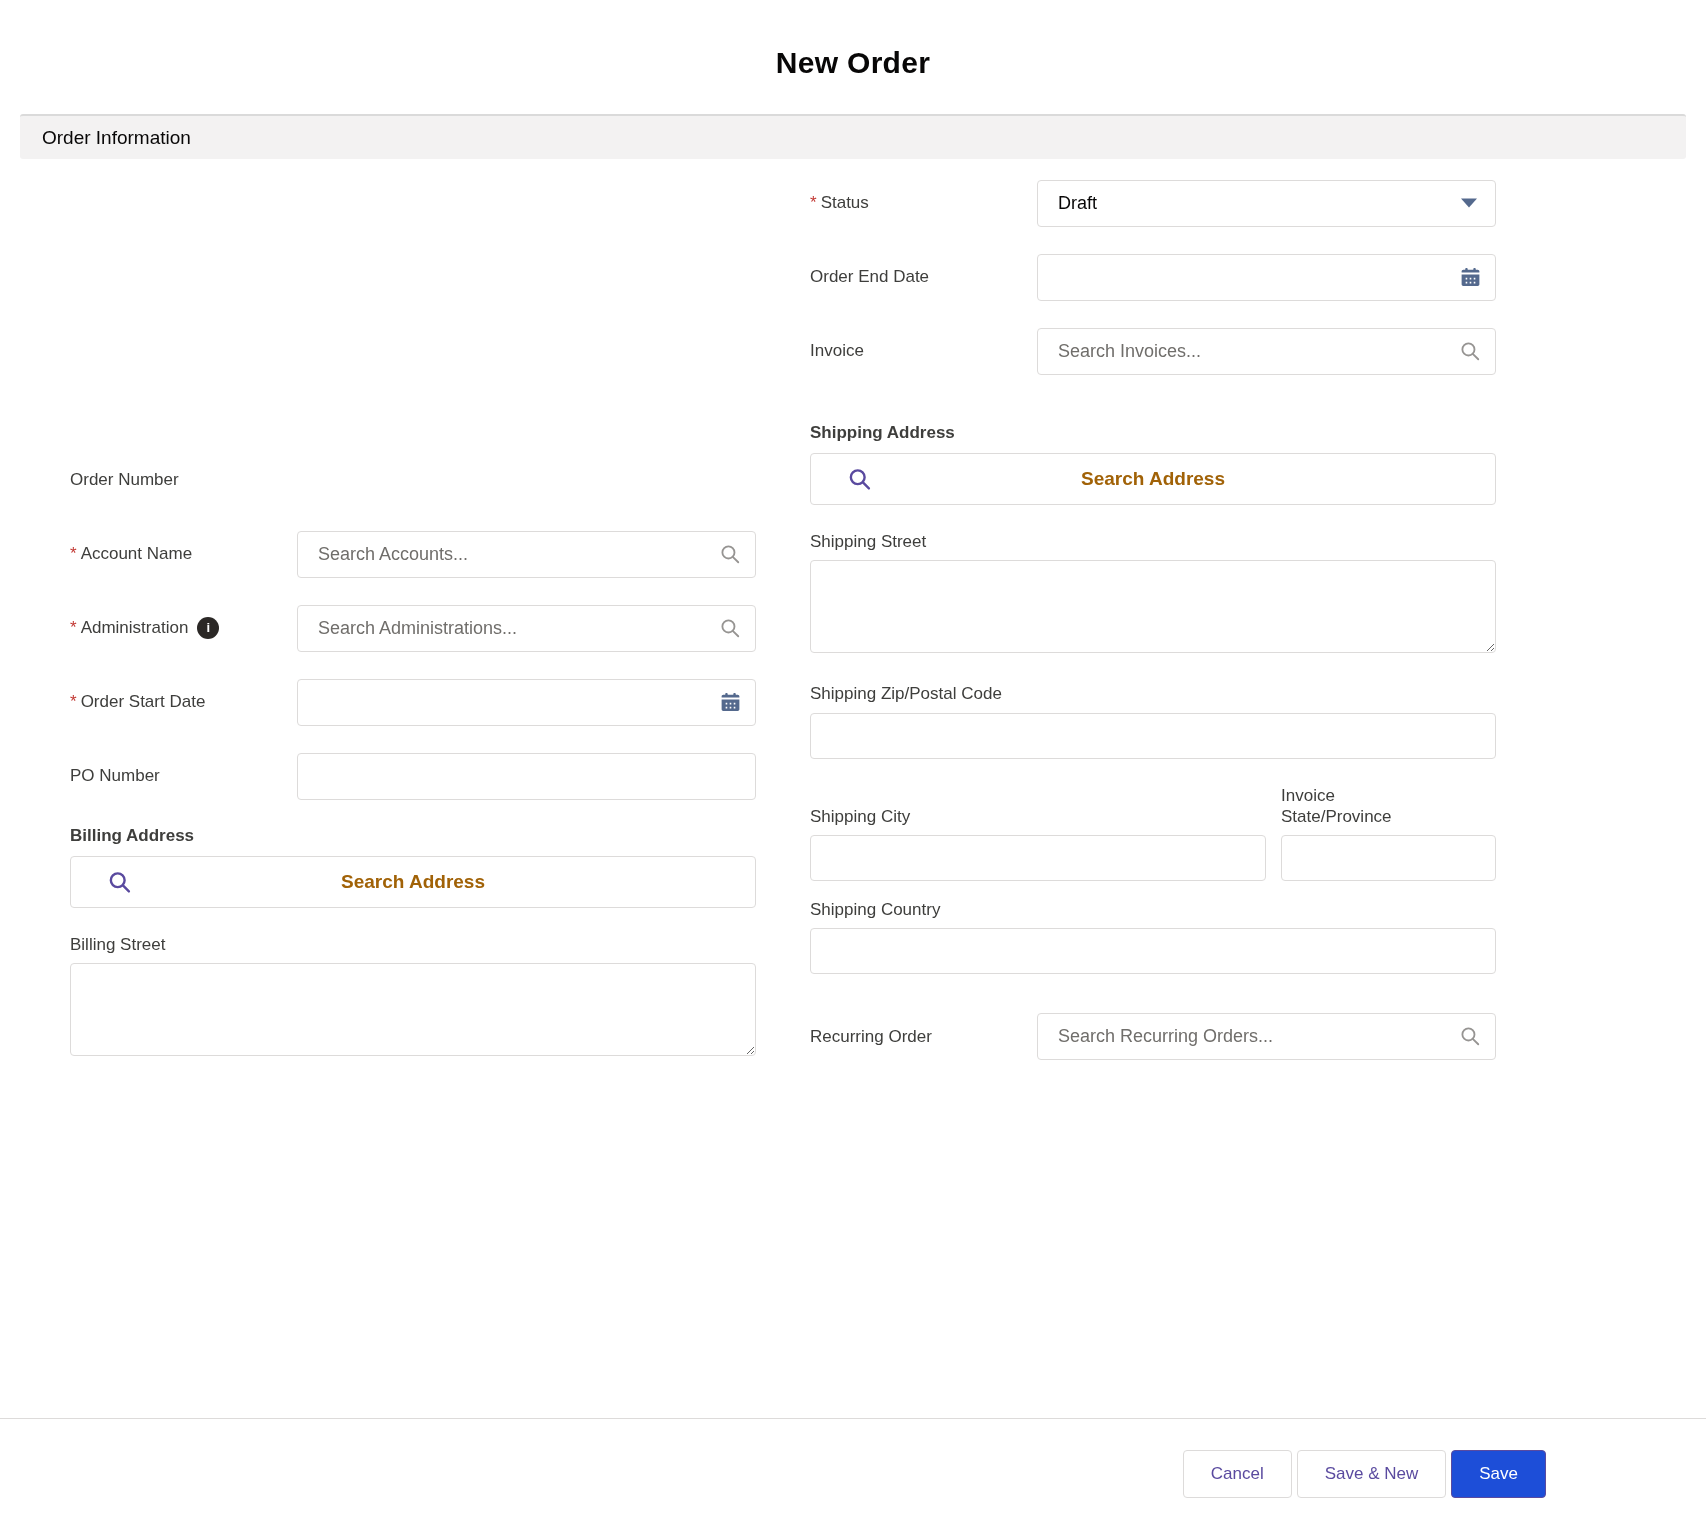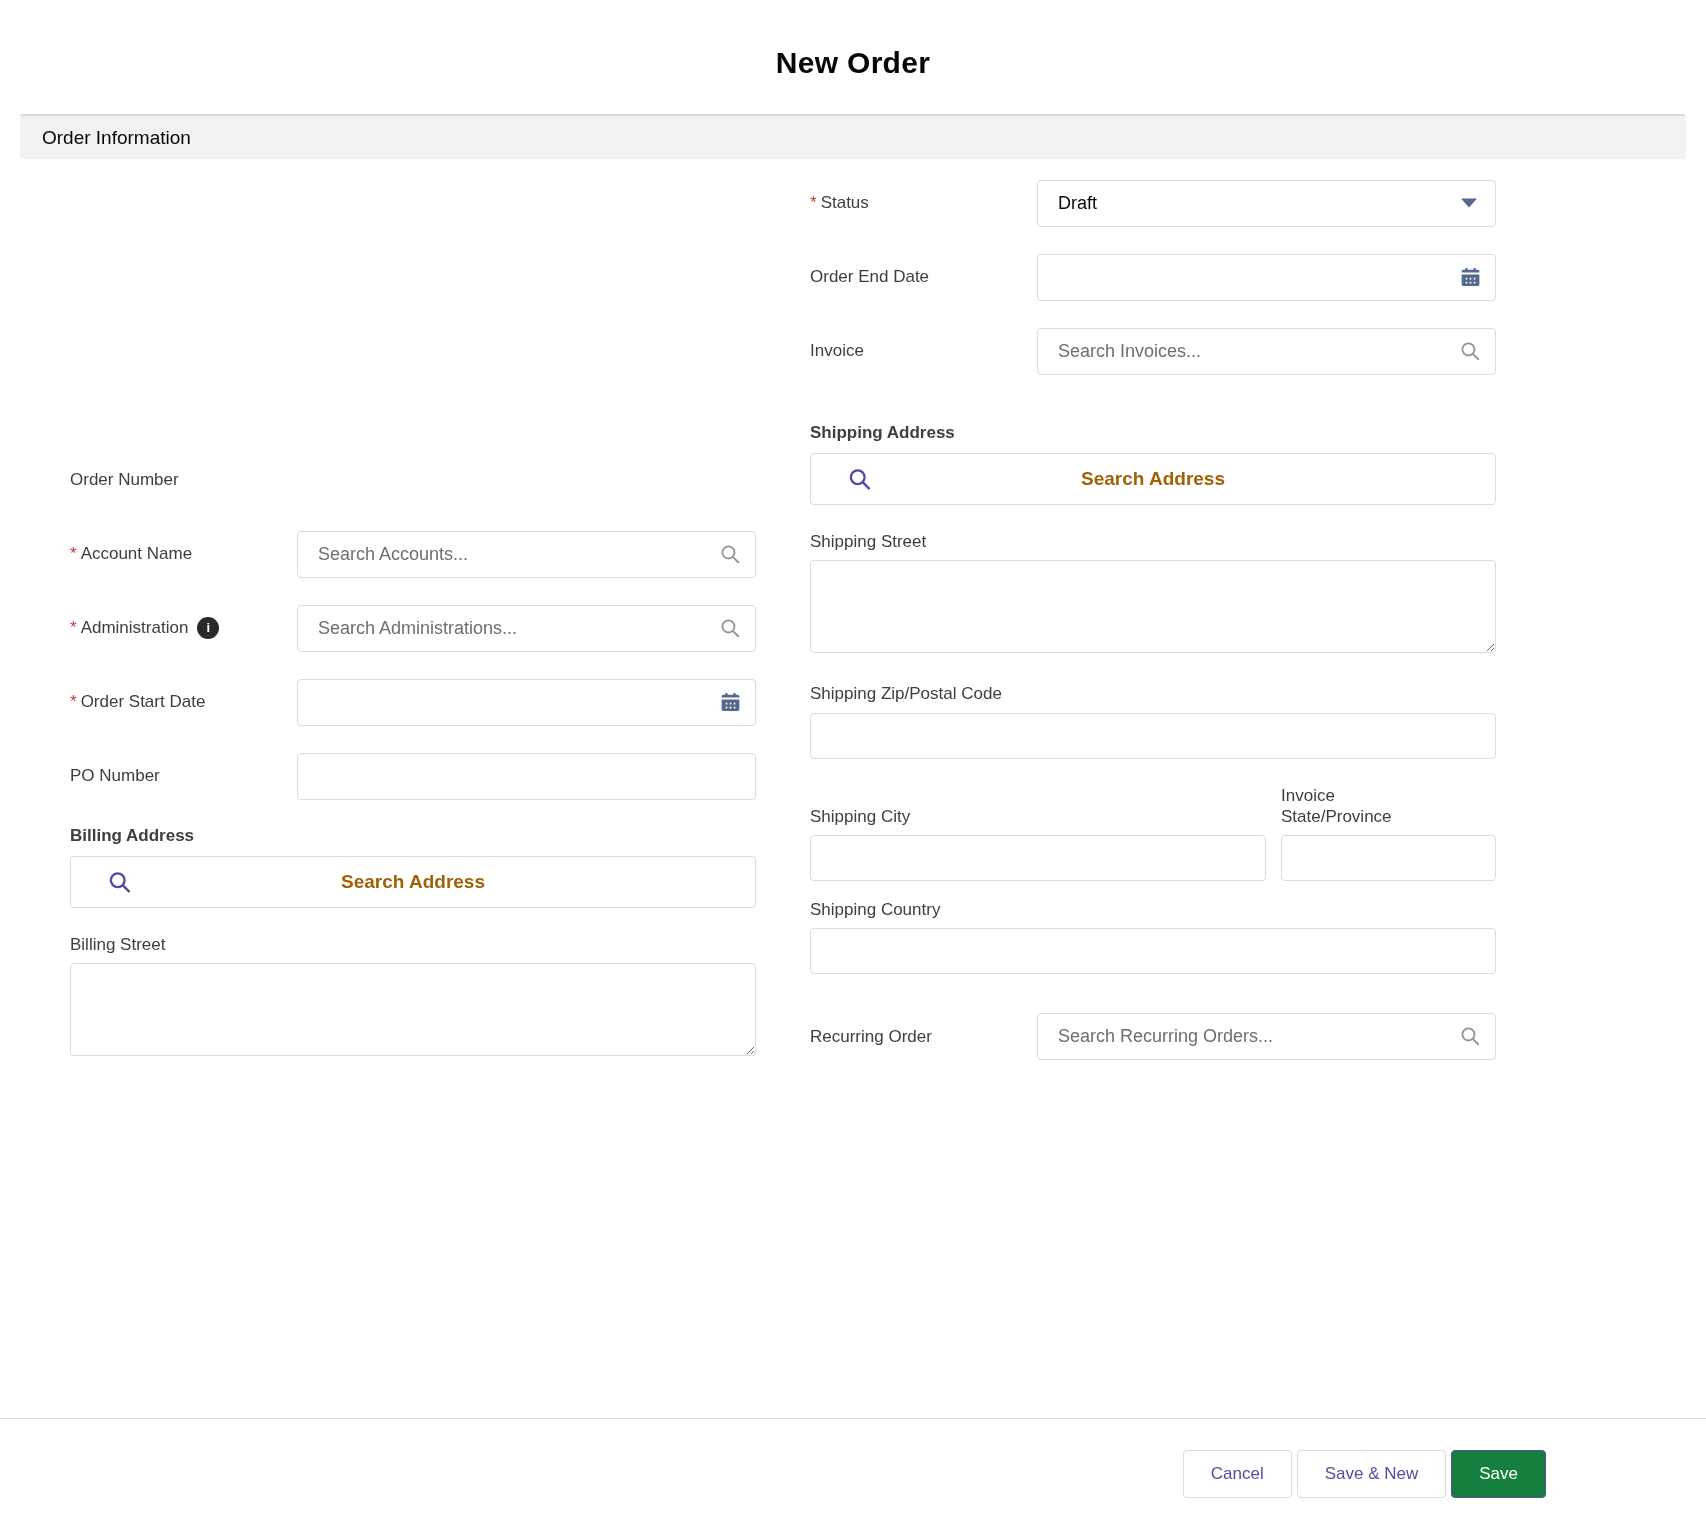--- a/index.html
+++ b/index.html
@@ -86,21 +86,21 @@
   .footer {
     position: absolute; left: 0; right: 0; bottom: 0; height: 110px; background: #fff;
     border-top: 1px solid #dddbda; display: flex; align-items: center; justify-content: flex-end;
     gap: 5px; padding-right: 160px;
   }
   .btn {
     height: 48px; padding: 0 27px; border-radius: 4px; font-size: 17px; font-family: inherit;
     display: inline-flex; align-items: center; justify-content: center; cursor: pointer;
   }
   .btn-neutral { background: #fff; border: 1px solid #dddbda; color: #5a4a9f; }
-  .btn-brand { background: #15803d; border: 1px solid #5a4a9f; color: #fff; }
+  .btn-brand { background: #1d4ed8; border: 1px solid #5a4a9f; color: #fff; }
 </style>
 </head>
 <body>
 
 <div class="modal">
 
   <div class="title">New Order</div>
 
   <div class="section-bar">
     <span>Order Information</span>

